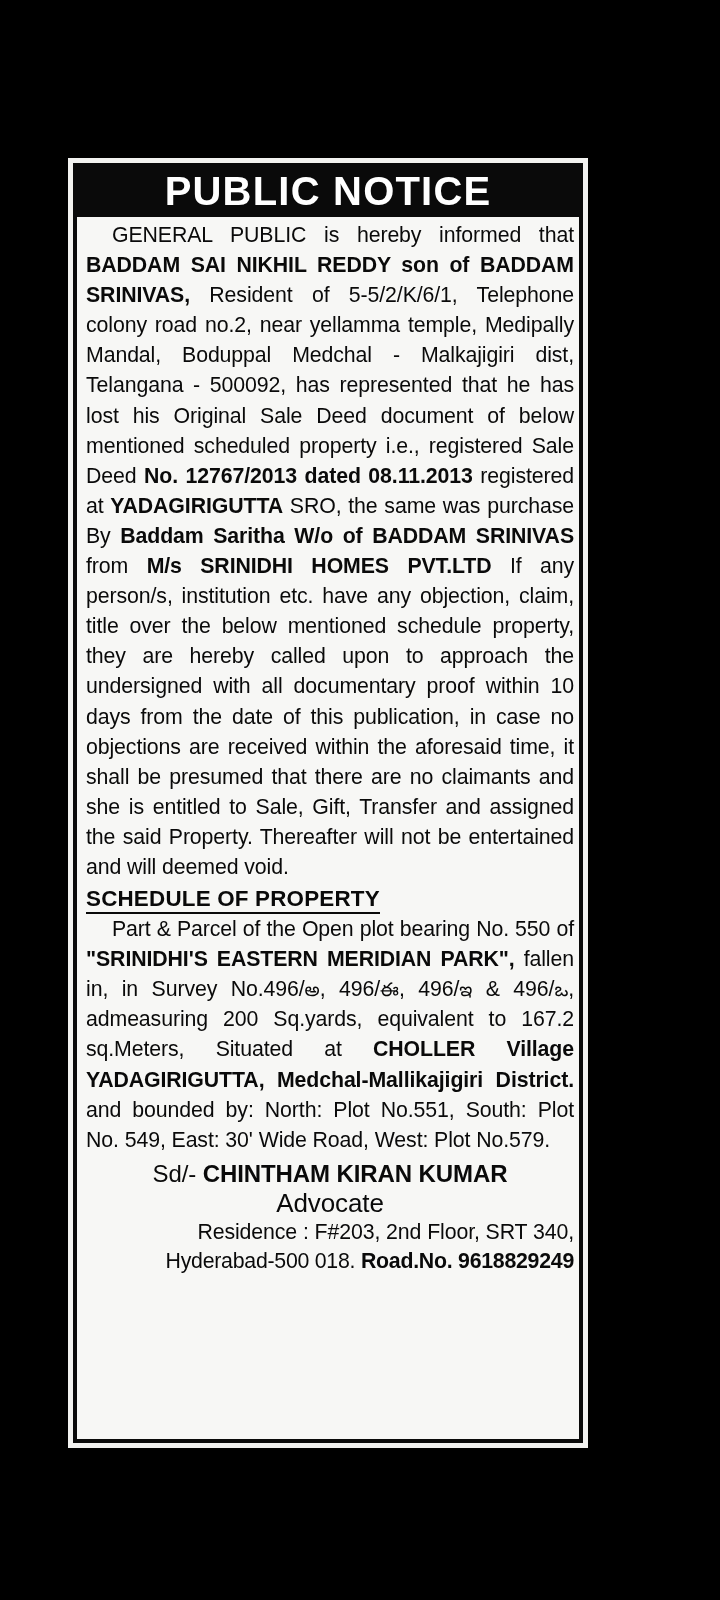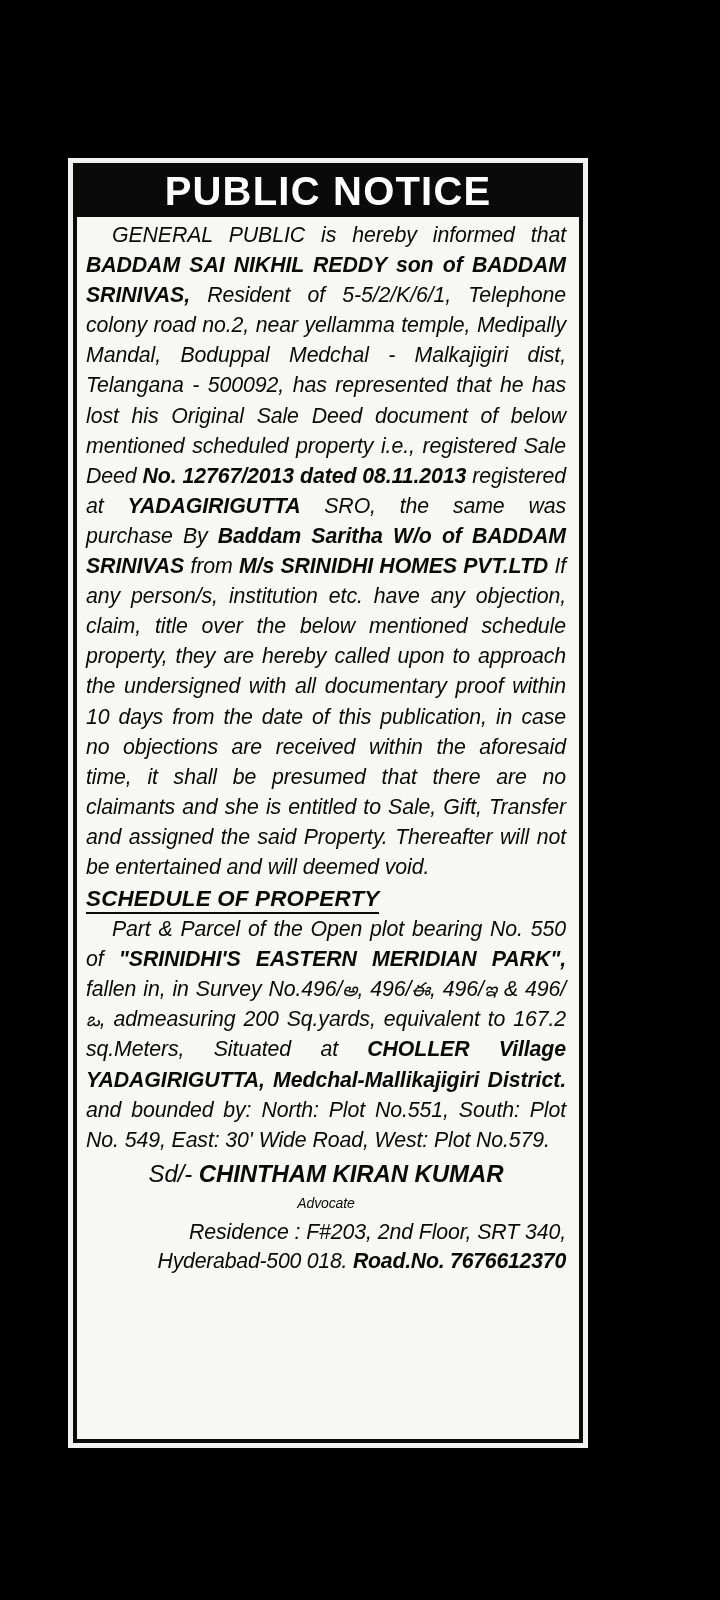--- a/index.html
+++ b/index.html
@@ -59,26 +59,25 @@
     line-height: 1.05;
     font-family: "Liberation Sans", sans-serif;
     white-space: nowrap;
   }
 
   
   #ad-body {
     flex: 1 1 auto;
     background: #f7f7f5;
     color: #0a0a0a;
-    padding: 3px 13px 2px 9px;
+    padding: 3px 5px 2px 9px;
     box-sizing: border-box;
     font-size: 21.3px;
     line-height: 30.1px;
     letter-spacing: -0.1px;
-    font-style: italic;
   }
 
   .para {
     margin: 0;
     text-align: justify;
     text-justify: inter-word;
   }
   .para.lead { text-indent: 26px; }
 
   b, .b { font-weight: bold; }
@@ -98,21 +97,21 @@
 
   .sign-line {
     text-align: center;
     font-size: 24px;
     line-height: 31px;
     margin: 3px 0 0 0;
     white-space: nowrap;
   }
   .sign-sub {
     text-align: center;
-    font-size: 14px;
+    font-size: 26px;
     line-height: 29px;
     margin: 0;
   }
   .addr {
     text-align: right;
     font-size: 21.3px;
     line-height: 29.5px;
     margin: 0;
   }
   .addr.tight { letter-spacing: -0.25px; }
@@ -137,18 +136,18 @@
 
         <div class="section-heading"><span>SCHEDULE OF PROPERTY</span></div>
 
         <p class="para lead"><span>Part &amp; Parcel of the Open plot bearing No. 550 of </span><b>"SRINIDHI'S EASTERN MERIDIAN PARK",</b><span> fallen in, in Survey No.496/</span><span class="telugu">అ</span><span>, 496/</span><span class="telugu">ఈ</span><span>, 496/</span><span class="telugu">ఇ</span><span> &amp; 496/</span><span class="telugu">ఒ</span><span>, admeasuring 200 Sq.yards, equivalent to 167.2 sq.Meters, Situated at </span><b>CHOLLER Village YADAGIRIGUTTA, Medchal-Mallikajigiri District.</b><span> and bounded by: North: Plot No.551, South: Plot No. 549, East: 30' Wide Road, West: Plot No.579.</span></p>
 
         <div class="sign-line"><span>Sd/- </span><b>CHINTHAM KIRAN KUMAR</b></div>
 
         <div class="sign-sub">Advocate</div>
 
         <div class="addr">Residence : F#203, 2nd Floor, SRT 340,</div>
-        <div class="addr tight"><span>Hyderabad-500 018. </span><b>Road.No. </b><b>7676612370</b></div>
+        <div class="addr tight"><span>Hyderabad-500 018. </span><b>Road.No. </b><b>9618829249</b></div>
 
       </div>
     </div>
   </div>
 </div>
 
 </body></html>

